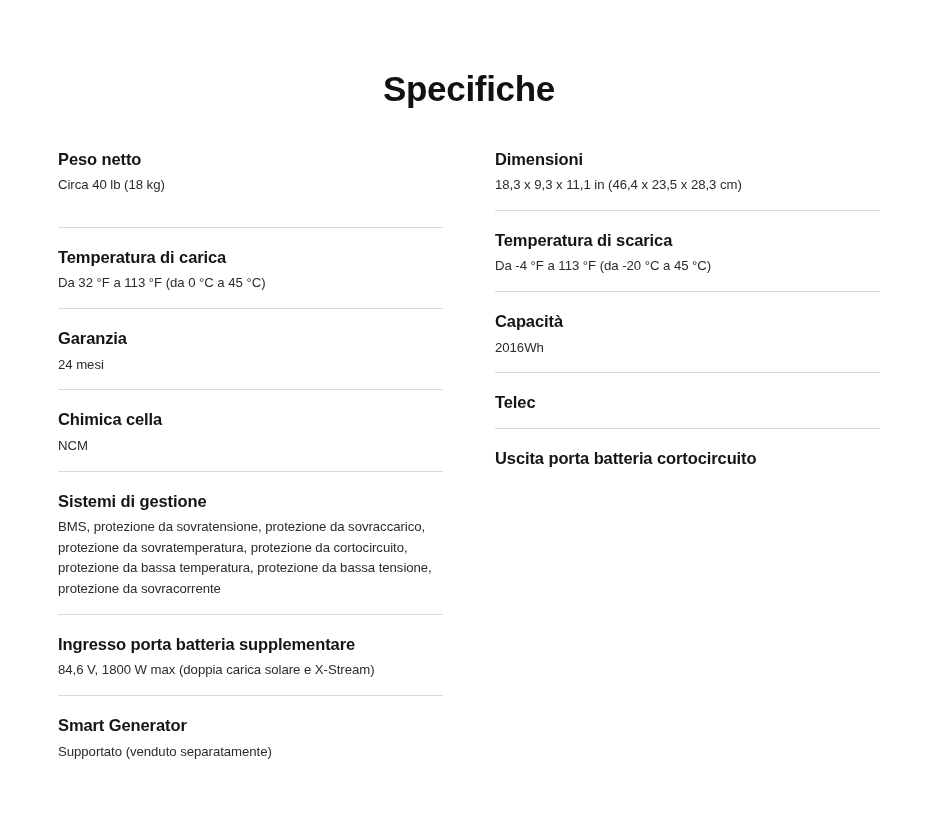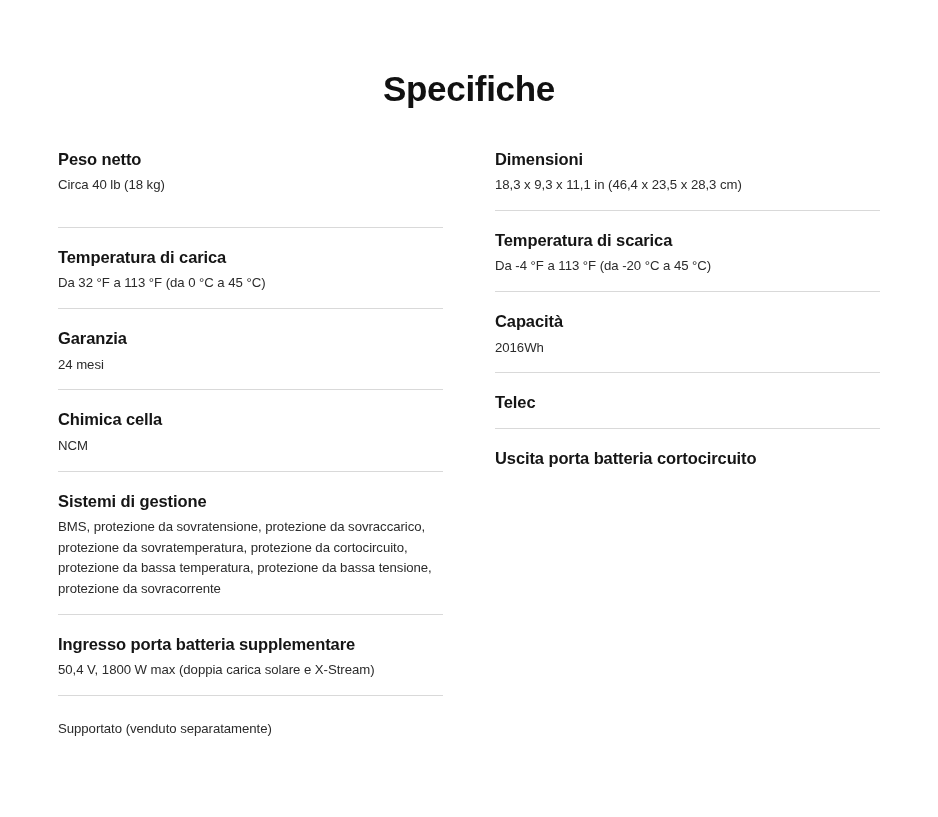--- a/index.html
+++ b/index.html
@@ -101,24 +101,25 @@
         <div class="spec-value">NCM</div>
       </div>
 
       <div class="spec-item">
         <div class="spec-label">Sistemi di gestione</div>
         <div class="spec-value">BMS, protezione da sovratensione, protezione da sovraccarico, protezione da sovratemperatura, protezione da cortocircuito, protezione da bassa temperatura, protezione da bassa tensione, protezione da sovracorrente</div>
       </div>
 
       <div class="spec-item">
         <div class="spec-label">Ingresso porta batteria supplementare</div>
-        <div class="spec-value">50,4 V, 1800 W max (doppia carica solare e X-Stream)</div>
+        <div class="spec-value">84,6 V, 1800 W max (doppia carica solare e X-Stream)</div>
       </div>
 
       <div class="spec-item no-rule">
+        <div class="spec-label">Smart Generator</div>
         <div class="spec-value">Supportato (venduto separatamente)</div>
       </div>
 
     </div>
 
     <div class="spec-col col-right">
 
       <div class="spec-item">
         <div class="spec-label">Dimensioni</div>
         <div class="spec-value">18,3 x 9,3 x 11,1 in (46,4 x 23,5 x 28,3 cm)</div>

